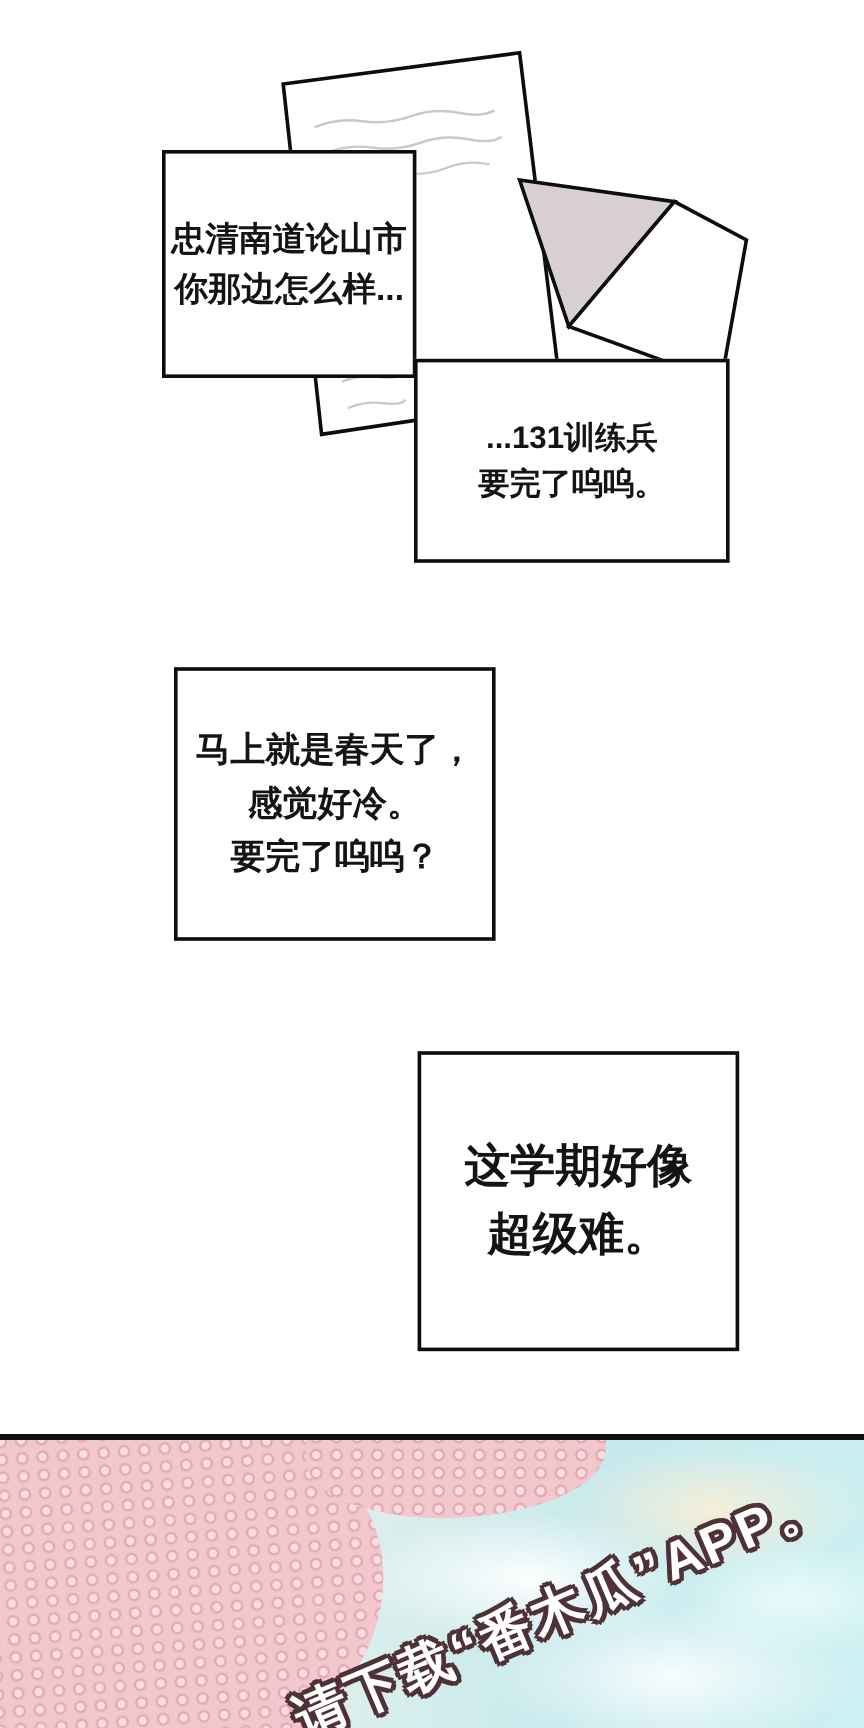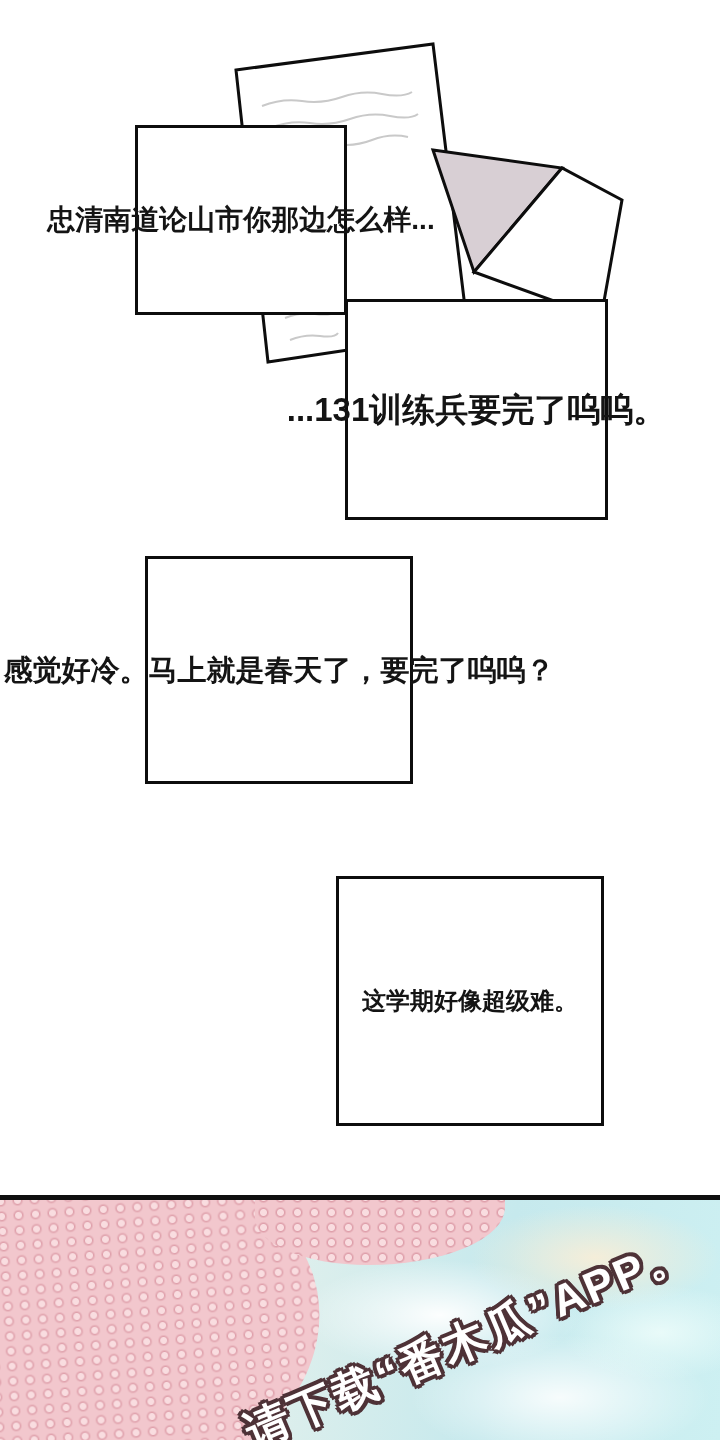--- a/index.html
+++ b/index.html
@@ -10,32 +10,32 @@
     overflow:hidden;
     font-family:"Liberation Sans", sans-serif;
     color:#111;
   }
   .letters-svg{position:absolute;left:0;top:0;}
   .box{
     position:absolute;
     background:#ffffff;
     border:3px solid #0d0d0d;
     box-sizing:border-box;
-    display:flex;
+    display:flex;flex-direction:column;
     align-items:center;justify-content:center;
     text-align:center;
     font-weight:700;
     color:#141414;
     z-index:5;
   }
   .box .line{display:block;white-space:nowrap;}
   .box1{left:135px;top:125px;width:212px;height:190px;font-size:28px;line-height:1.5;}
-  .box2{left:345px;top:299px;width:263px;height:221px;font-size:33px;line-height:1.5;}
+  .box2{left:345px;top:299px;width:263px;height:170px;font-size:26px;line-height:1.5;}
   .box3{left:145px;top:556px;width:268px;height:228px;font-size:29px;line-height:1.55;}
-  .box4{left:336px;top:876px;width:268px;height:250px;font-size:24px;line-height:1.5;}
+  .box4{left:348px;top:876px;width:268px;height:250px;font-size:38px;line-height:1.5;}
 
   .scene{
     position:absolute;left:0;top:1195px;width:720px;height:245px;
     border-top:5px solid #0f0f0f;
     box-sizing:border-box;
     overflow:hidden;
     background:linear-gradient(100deg,#ecdcda 0%,#e2f0ec 35%,#c6e9ed 68%,#cdf0f2 100%);
   }
   .blossom{
     position:absolute;
@@ -99,22 +99,22 @@
     <span class="line">忠清南道论山市</span>
     <span class="line">你那边怎么样...</span>
   </div>
 
   <div class="box box2">
     <span class="line">...131训练兵</span>
     <span class="line">要完了呜呜。</span>
   </div>
 
   <div class="box box3">
+    <span class="line">马上就是春天了，</span>
     <span class="line">感觉好冷。</span>
-    <span class="line">马上就是春天了，</span>
     <span class="line">要完了呜呜？</span>
   </div>
 
   <div class="box box4">
     <span class="line">这学期好像</span>
     <span class="line">超级难。</span>
   </div>
 
   <div class="scene">
     <div class="cloud c1"></div>

